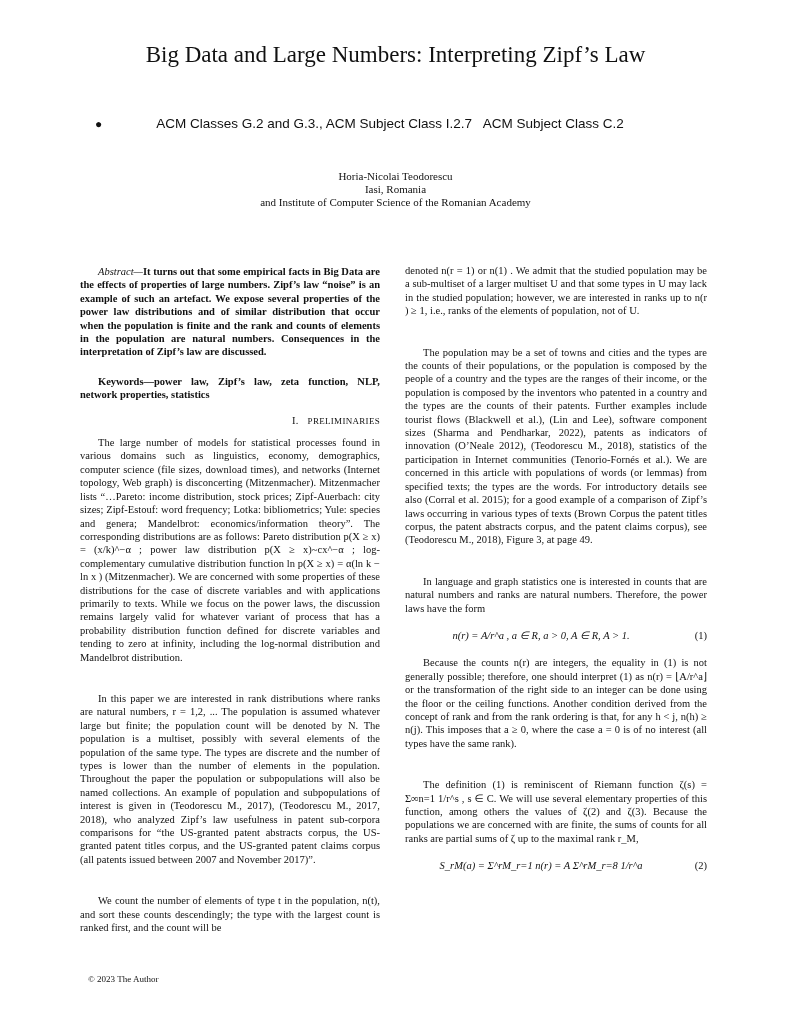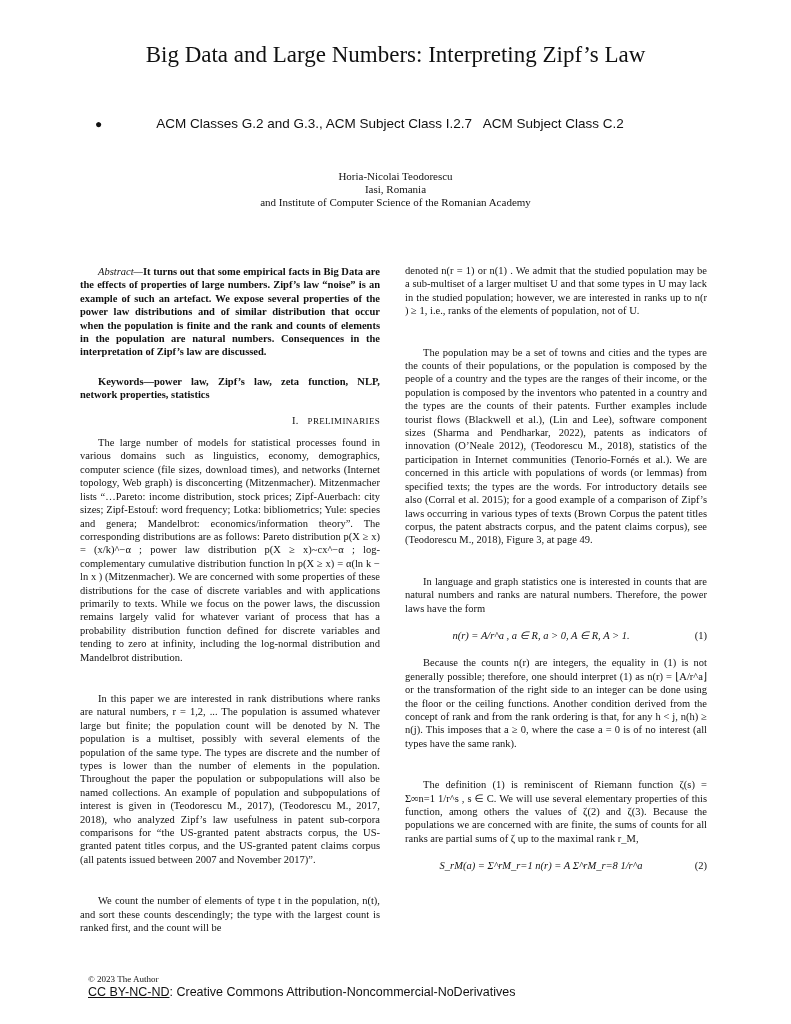--- a/index.html
+++ b/index.html
@@ -65,16 +65,13 @@
   <p>Because the counts n(r) are integers, the equality in (1) is not generally possible; therefore, one should interpret (1) as n(r) = ⌊A/r^a⌋ or the transformation of the right side to an integer can be done using the floor or the ceiling functions. Another condition derived from the concept of rank and from the rank ordering is that, for any h &lt; j, n(h) ≥ n(j). This imposes that a ≥ 0, where the case a = 0 is of no interest (all types have the same rank).</p>
   <p class="gap">The definition (1) is reminiscent of Riemann function ζ(s) = Σ∞n=1 1/r^s , s ∈ C. We will use several elementary properties of this function, among others the values of ζ(2) and ζ(3). Because the populations we are concerned with are finite, the sums of counts for all ranks are partial sums of ζ up to the maximal rank r_M,</p>
   <div class="equation">
     <span class="eq">S_rM(a) = Σ^rM_r=1 n(r) = A Σ^rM_r=8 1/r^a</span>
     <span class="num">(2)</span>
   </div>
 </div>
 
 <div class="footer">
   <div class="copyright">© 2023 The Author</div>
-  <div class="license">
-    <span class="cc">CC BY-NC-ND</span><span>: Creative Commons Attribution-Noncommercial-NoDerivatives</span>
-  </div>
 </div>
 
 </body></html>

